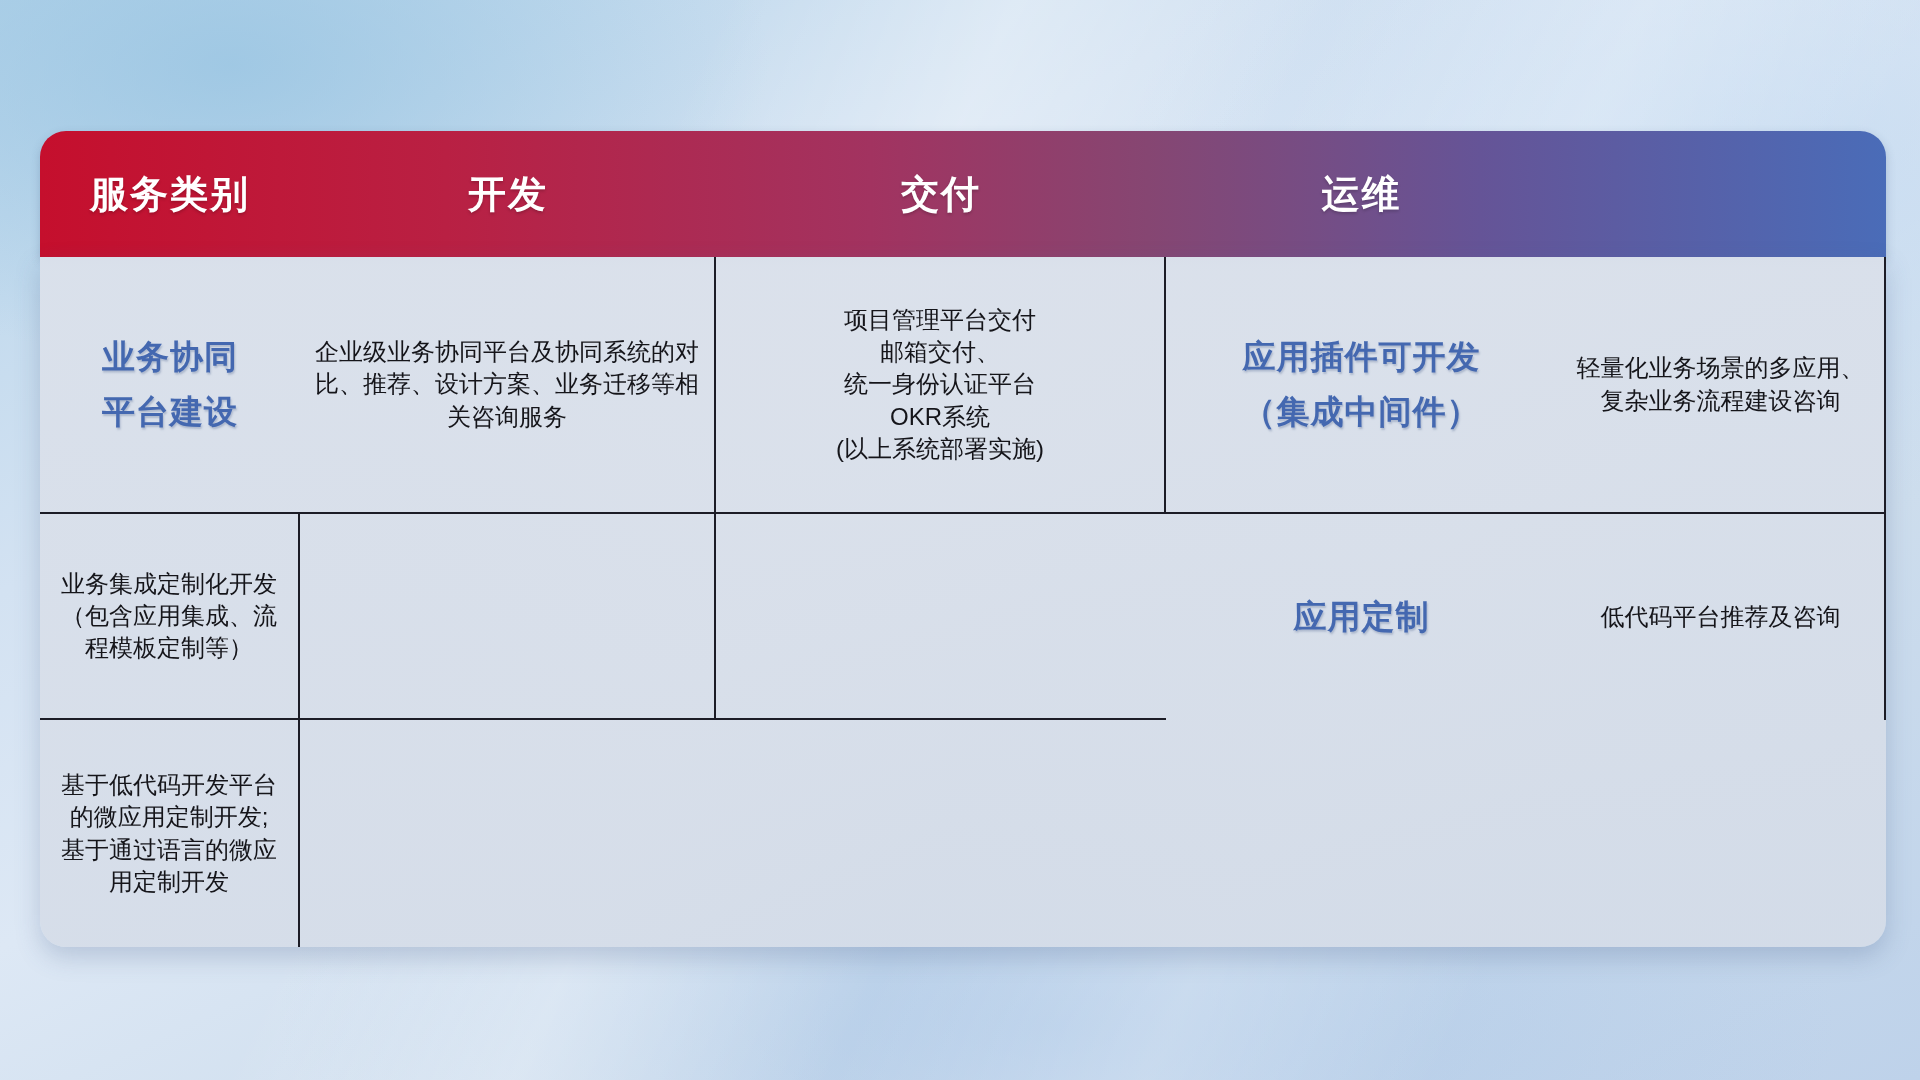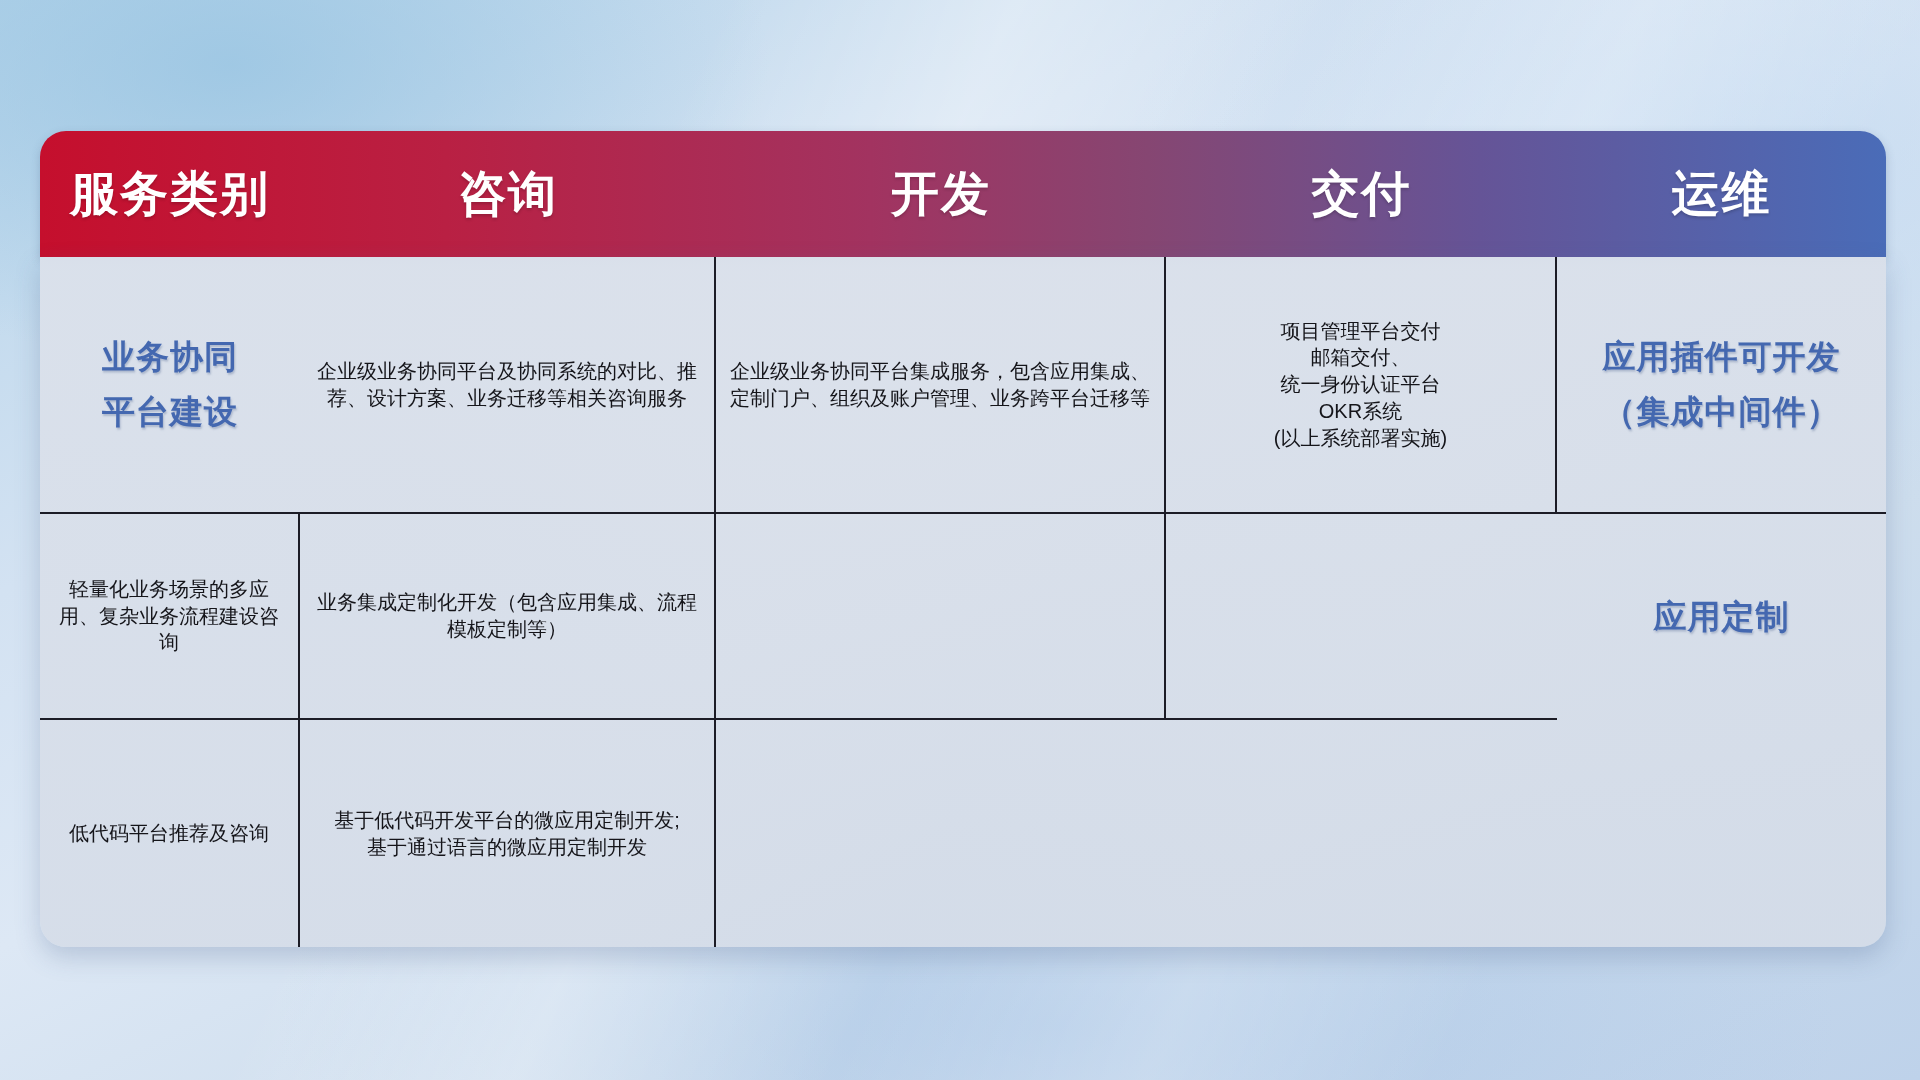--- a/index.html
+++ b/index.html
@@ -53,21 +53,21 @@
       var(--header-purple, #864672) 60%,
       #655497 78%,
       var(--header-blue, #4a6cb8) 100%);
     box-shadow: 0 4px 10px rgba(60,80,120,0.25);
   }
   .header-cell {
     display: flex;
     align-items: center;
     justify-content: center;
     color: #ffffff;
-    font-size: 48px;
+    font-size: 38px;
     font-weight: bold;
     letter-spacing: 2px;
     text-shadow: 0 2px 3px rgba(0,0,0,0.18);
   }
 
   .table-body {
     display: grid;
     grid-template-columns: 260px 416px 450px 391px 329px;
     grid-template-rows: 257px 206px 227px;
     background: linear-gradient(175deg, rgba(219,225,235,0.96) 0%, rgba(212,220,232,0.94) 100%);
@@ -78,21 +78,21 @@
 
   .cell {
     box-sizing: border-box;
     display: flex;
     align-items: center;
     justify-content: center;
     text-align: center;
     white-space: pre-line;
     padding: 10px 12px;
     color: var(--body-text, #15151a);
-    font-size: 20px;
+    font-size: 24px;
     line-height: 1.34;
   }
   .cell.v-line { border-right: 2px solid var(--line-color, #1c1c26); }
   .cell.h-line { border-bottom: 2px solid var(--line-color, #1c1c26); }
 
   .cell.category {
     color: var(--category-blue, #4468b0);
     font-weight: bold;
     font-size: 33px;
     line-height: 1.65;
@@ -102,32 +102,30 @@
 </style>
 </head>
 <body>
 
 <div class="page">
 
   <div class="table-wrap">
 
     <div class="table-header">
       <div class="header-cell">服务类别</div>
-      <div class="header-cell">咨询</div>
       <div class="header-cell">开发</div>
       <div class="header-cell">交付</div>
       <div class="header-cell">运维</div>
     </div>
 
     <div class="table-body">
 
       <div class="cell category h-line">业务协同
 平台建设</div>
       <div class="cell v-line h-line">企业级业务协同平台及协同系统的对比、推荐、设计方案、业务迁移等相关咨询服务</div>
-      <div class="cell v-line h-line">企业级业务协同平台集成服务，包含应用集成、定制门户、组织及账户管理、业务跨平台迁移等</div>
       <div class="cell v-line h-line">项目管理平台交付
 邮箱交付、
 统一身份认证平台
 OKR系统
 (以上系统部署实施)</div>
 
       <div class="cell category h-line">应用插件可开发
 （集成中间件）</div>
       <div class="cell v-line h-line">轻量化业务场景的多应用、复杂业务流程建设咨询</div>
       <div class="cell v-line h-line">业务集成定制化开发（包含应用集成、流程模板定制等）</div>

